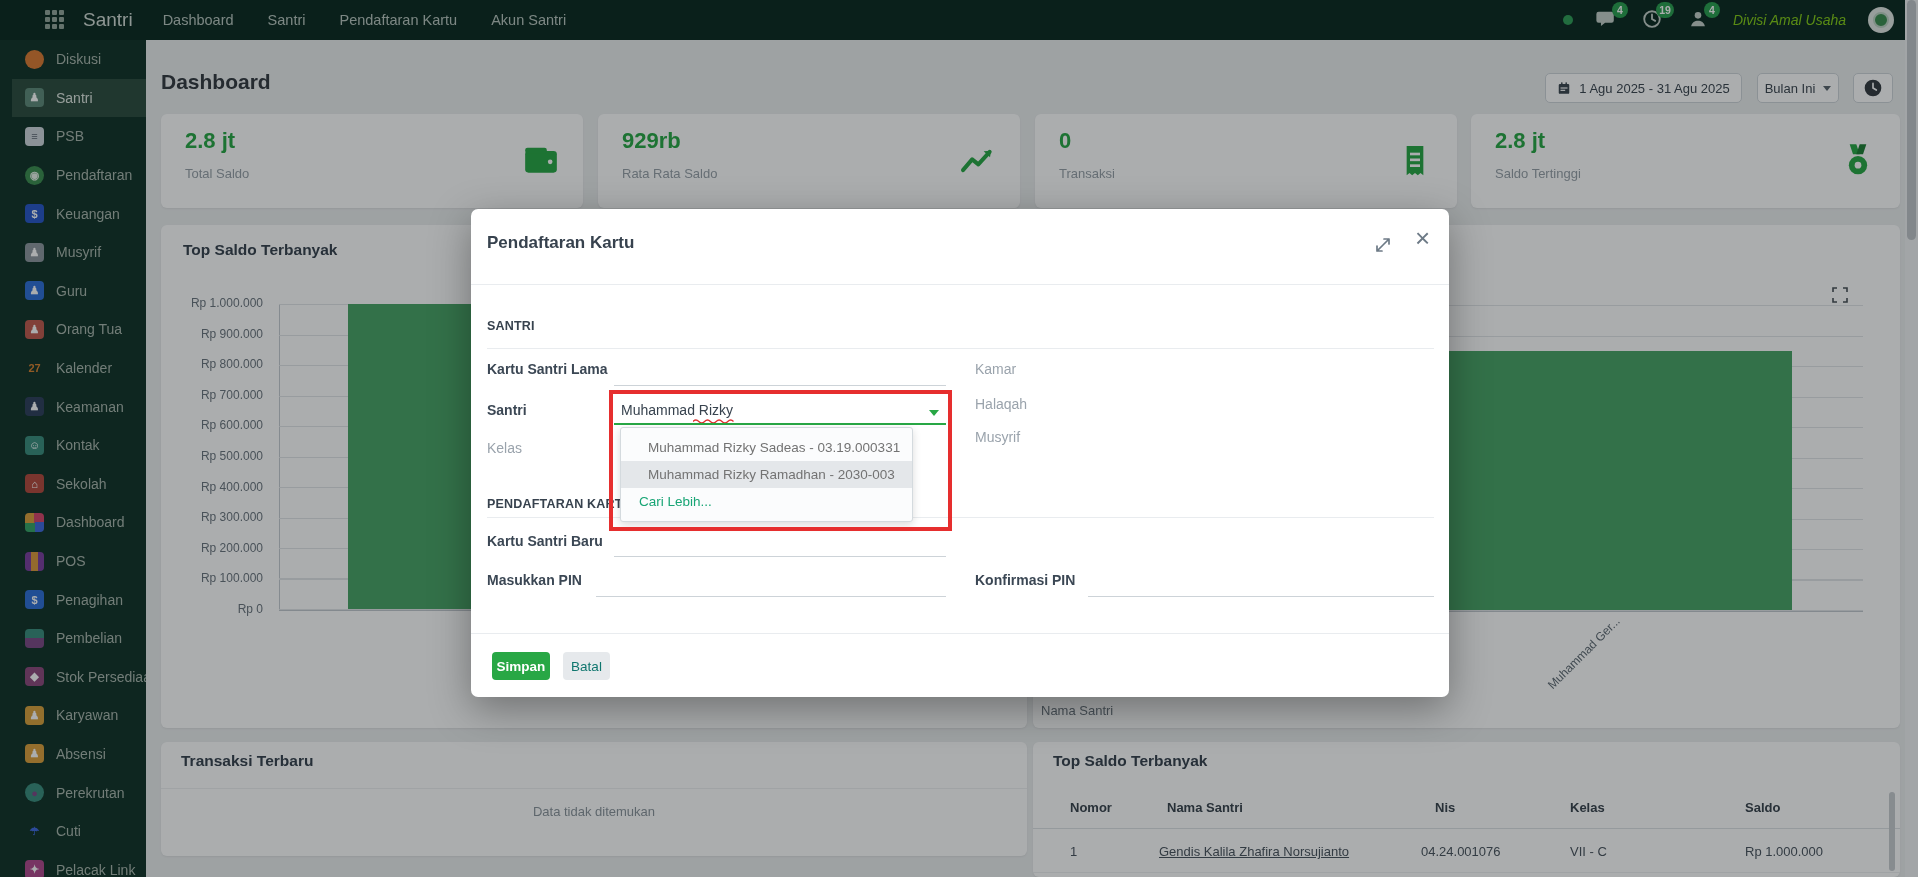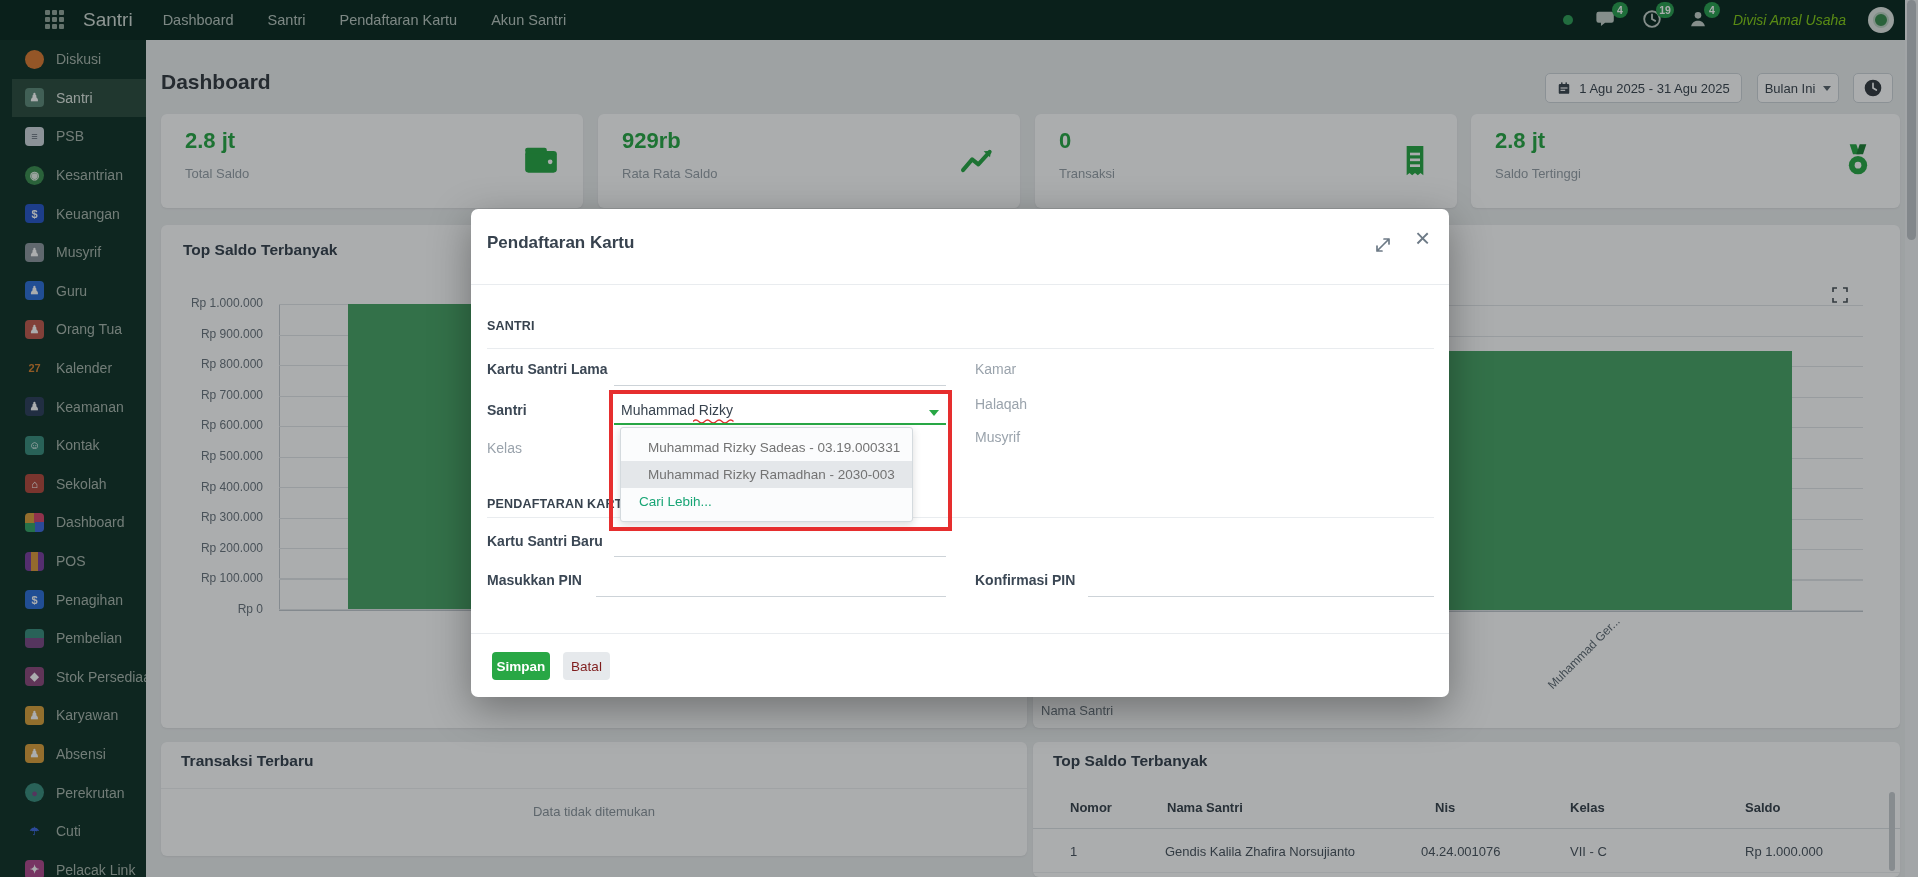--- a/index.html
+++ b/index.html
@@ -87,21 +87,21 @@
   .combo-underline { position:absolute; left:143px; top:214px; width:332px; height:2px; background:#28a745; }
   .combo-caret { position:absolute; left:458px; top:201px; width:0; height:0; border-left:5px solid transparent; border-right:5px solid transparent; border-top:6px solid #28a745; }
   .squiggle { position:absolute; left:222px; top:209px; }
   .dropdown { position:absolute; left:149px; top:218px; width:293px; height:95px; background:#fbfcfd; border:1px solid #d4dade; border-radius:3px; box-shadow:0 3px 8px rgba(0,0,0,.14); padding-top:6px; }
   .opt { height:27px; line-height:27px; padding-left:27px; font-size:13.5px; color:#737373; cursor:pointer; white-space:nowrap; }
   .opt.selected { background:#e4e7ea; }
   .opt.link { color:#18a575;padding-left:18px; }
   .m-fdiv { position:absolute; left:0; right:0; top:424px; height:1px; background:#e9ecef; }
   .btn { position:absolute; top:443px; height:28px; border:none; border-radius:4px; font-size:13.5px; font-family:inherit; cursor:pointer; }
   #btn-simpan { left:21px; width:58px; background:#28a745; color:#fff; font-weight:600; }
-  #btn-batal { left:92px; width:47px; background:#e6e9ec; color:#7f1d1d; }
+  #btn-batal { left:92px; width:47px; background:#e6e9ec; color:#0f766e; }
 
   #annotation-box { position:absolute; left:609px; top:390px; width:343px; height:141px; border:4px solid #e62e2e; z-index:60; pointer-events:none; }
 </style>
 </head>
 <body>
 
 <div id="screen">
 
   <div id="navbar">
     <div class="grid-icon">
@@ -164,21 +164,21 @@
         <span class="slabel">Santri</span>
       </div>
 
       <div class="side-item">
         <span class="sicon" style="background: rgb(207, 214, 221); color: rgb(90, 101, 112);">≡</span>
         <span class="slabel">PSB</span>
       </div>
 
       <div class="side-item">
         <span class="sicon circle" style="background: rgb(60, 141, 79); color: rgb(232, 242, 233);">◉</span>
-        <span class="slabel">Kesantrian</span>
+        <span class="slabel">Pendaftaran</span>
       </div>
 
       <div class="side-item">
         <span class="sicon" style="background: rgb(40, 87, 200);">$</span>
         <span class="slabel">Keuangan</span>
       </div>
 
       <div class="side-item">
         <span class="sicon" style="background: rgb(141, 151, 158);">♟</span>
         <span class="slabel">Musyrif</span>
@@ -368,21 +368,21 @@
 
     <div id="panel-table" class="panel">
       <div class="panel-title" style="left:20px;top:10px;">Top Saldo Terbanyak</div>
       <div class="th" style="left:37px;">Nomor</div>
       <div class="th" style="left:134px;">Nama Santri</div>
       <div class="th" style="left:402px;">Nis</div>
       <div class="th" style="left:537px;">Kelas</div>
       <div class="th" style="left:712px;">Saldo</div>
       <div class="divider" style="top:86px;background:#dee2e6;"></div>
       <div class="td" style="left:37px;">1</div>
-      <div class="td" style="left:132px;">Gendis Kalila Zhafira Norsujianto</div>
+      <div class="td" style="left:126px;text-decoration:underline;">Gendis Kalila Zhafira Norsujianto</div>
       <div class="td" style="left:388px;">04.24.001076</div>
       <div class="td" style="left:537px;">VII - C</div>
       <div class="td" style="left:712px;">Rp 1.000.000</div>
       <div class="divider" style="top:130px;"></div>
       <div class="tbl-scroll"></div>
     </div>
   </div>
 
   <div id="page-scrollbar">
       <span class="thumb"></span>

